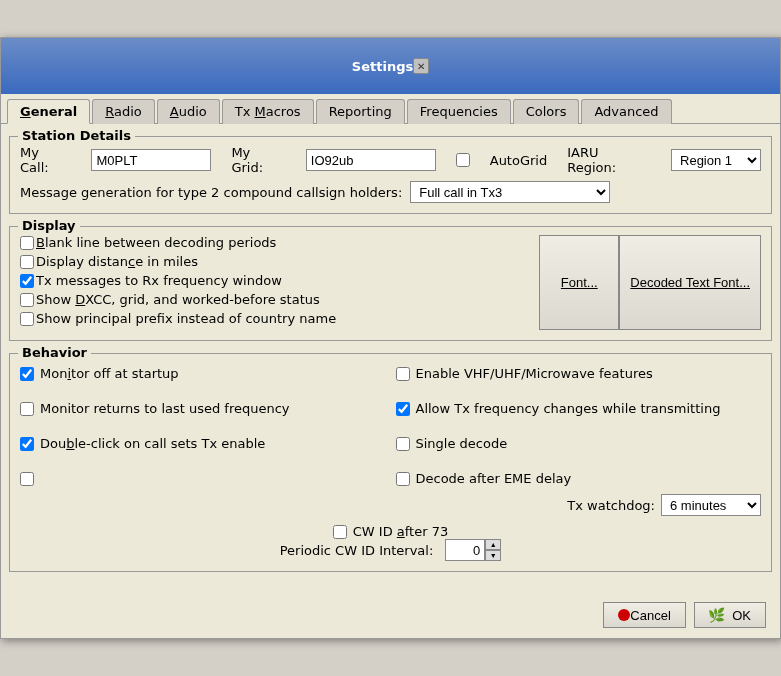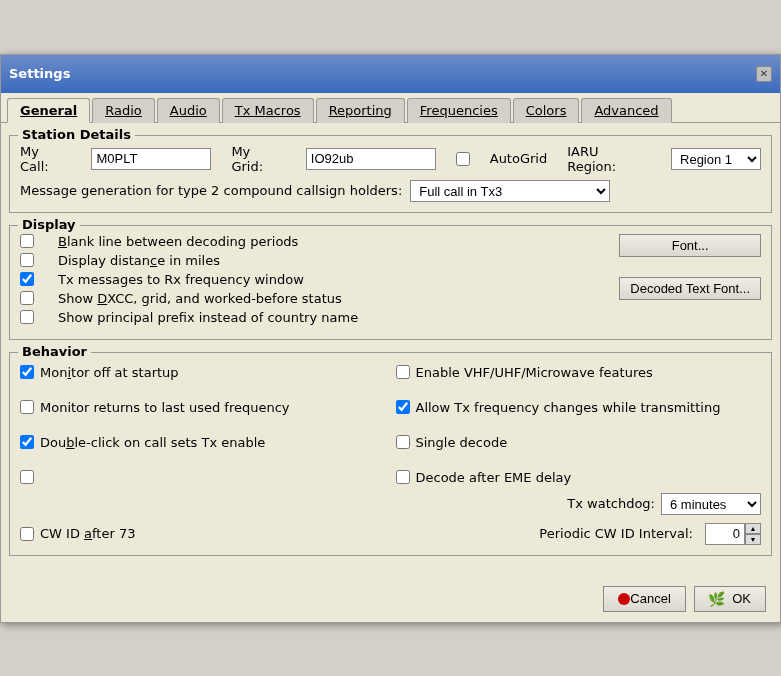--- a/index.html
+++ b/index.html
@@ -14,24 +14,24 @@
     }
     .window {
       width: 781px;
       background: #ece9d8;
       border: 1px solid #999;
       box-shadow: 2px 2px 8px rgba(0,0,0,0.4);
     }
     .title-bar {
       background: linear-gradient(to bottom, #6b8cc7, #3a6abf);
       color: white;
-      padding: 11px 8px;
-      display: flex;
-      align-items: center;
-      justify-content: space-between;
+      padding: 20px 8px;
+      display: flex;
+      align-items: center;
+      justify-content: center;
       font-size: 13px;
       font-weight: bold;
     }
     .title-bar-close {
       width: 16px; height: 16px;
       background: #c0c0c0;
       border: 1px solid #888;
       border-radius: 2px;
       cursor: pointer;
       display: flex; align-items: center; justify-content: center;
@@ -47,21 +47,20 @@
     .tab {
       padding: 4px 12px;
       border: 1px solid #999;
       border-bottom: none;
       background: #d4d0c8;
       cursor: pointer;
       font-size: 13px;
       border-radius: 3px 3px 0 0;
       position: relative;
       top: 1px;
-      text-decoration: underline;
     }
     .tab.active {
       background: #ece9d8;
       border-bottom: 1px solid #ece9d8;
       font-weight: bold;
       z-index: 1;
     }
     .tab u { text-decoration: underline; }
     .content {
       padding: 12px 8px;
@@ -80,21 +79,21 @@
       left: 8px;
       background: #ece9d8;
       padding: 0 4px;
       font-size: 13px;
       font-weight: bold;
     }
     .row {
       display: flex;
       align-items: center;
       margin-bottom: 4px;
-      gap: 24px;
+      gap: 2px;
     }
     label { cursor: default; user-select: none; }
     input[type="text"] {
       border: 1px solid #888;
       background: white;
       padding: 2px 4px;
       font-size: 13px;
       height: 22px;
     }
     input[type="checkbox"] {
@@ -125,22 +124,23 @@
       background: linear-gradient(to bottom, #f0ede4, #dbd8cf);
       padding: 3px 10px;
       font-size: 13px;
       cursor: pointer;
       min-width: 80px;
       text-align: center;
     }
     .display-right {
       margin-left: auto;
       display: flex;
-      flex-direction: column;
-      gap: 20px;
+      flex-direction: row;
+      gap: 0;
+      text-decoration: underline;
     }
     .behavior-grid {
       display: grid;
       grid-template-columns: 1fr 1fr;
       gap: 20px 10px;
       margin-top: 4px;
     }
     .behavior-row {
       display: flex;
       align-items: center;
@@ -350,21 +350,21 @@
         <label>Tx watchdog:</label>
         <select style="min-width:100px;">
           <option>6 minutes</option>
           <option>1 minute</option>
           <option>2 minutes</option>
           <option>4 minutes</option>
           <option>8 minutes</option>
         </select>
       </div>
 
-      <div style="display:flex; justify-content:space-between; align-items:center; margin-top:8px;">
+      <div style="display:flex; justify-content:space-between; align-items:center; margin-top:8px;flex-direction:column;">
         <div class="behavior-row">
           <input type="checkbox" style="">
           <label>CW ID <u>a</u>fter 73</label>
         </div>
         <div class="spinbox-row">
           <label>Periodic CW ID Interval:</label>
           <div class="spinbox">
             <input type="text" style="width: 40px; text-align: right;" value="0">
             <div class="spinbox-btns">
               <button>▲</button>

